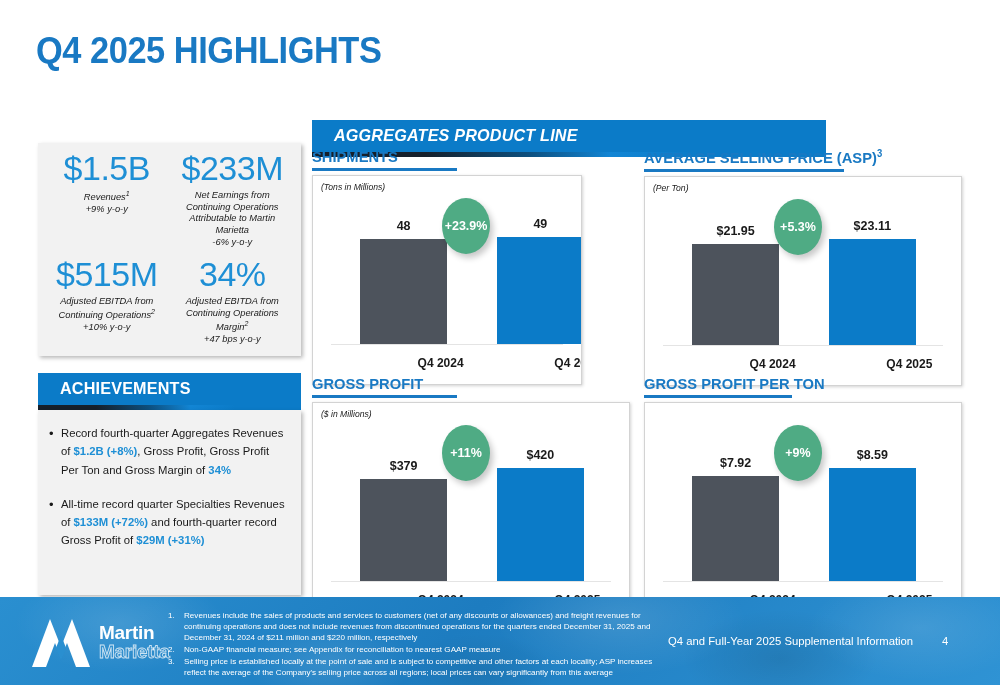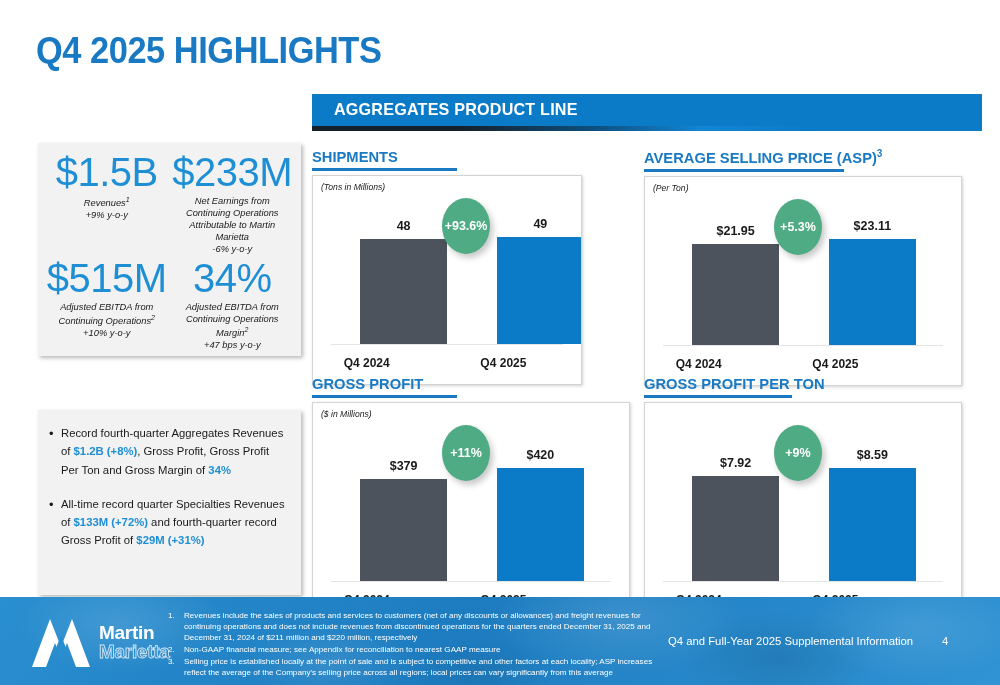--- a/index.html
+++ b/index.html
@@ -41,21 +41,21 @@
     position:absolute;background:#f2f2f2;
     box-shadow:2px 2px 4px rgba(0,0,0,.28);
   }
   #financial-panel{left:38px;top:143px;width:263px;height:213px;}
   .kpi-grid{
     display:grid;grid-template-columns:1fr 1fr;
     width:100%;height:100%;box-sizing:border-box;padding:8px 6px 4px 6px;
   }
   .kpi{display:flex;flex-direction:column;align-items:center;text-align:center;}
   .kpi-value{
-    font-size:40px;color:#1e8fd5;line-height:1.05;font-weight:400;
+    font-size:34px;color:#1e8fd5;line-height:1.05;font-weight:400;
     letter-spacing:-.5px;
   }
   .kpi-label{
     font-size:9.3px;color:#1a1a1a;font-style:italic;line-height:1.28;
     margin-top:3px;padding:0 4px;
   }
   .kpi-label sup{font-size:7px;}
   .kpi-b{margin-top:2px;}
 
   
@@ -65,21 +65,21 @@
   .ach-item{
     position:relative;padding-left:13px;margin-bottom:16px;
     font-size:11.3px;line-height:1.62;color:#1a1a1a;
   }
   .ach-item:before{
     content:"•";position:absolute;left:1px;top:-1px;font-size:13px;color:#1a1a1a;
   }
   .hl{color:#1e8fd5;font-weight:bold;}
 
   
-  #aggregates-banner{left:312px;top:94px;width:670px;}
+  #aggregates-banner{left:312px;top:120px;width:514px;font-style:italic;}
 
   
   .chart-block{position:absolute;}
   .chart-title{
     font-size:15.5px;font-weight:bold;color:#1979c3;
     padding-bottom:2px;white-space:nowrap;
     transform:scaleX(.95);transform-origin:left center;
   }
   .chart-title sup{font-size:10px;}
   .chart-title-rule{height:3px;background:#1979c3;}
@@ -94,21 +94,21 @@
   }
   .axis-line{position:absolute;left:18px;right:18px;background:#e4e4e4;height:1px;}
   .bar{position:absolute;}
   .bar.prev{background:#4d535c;}
   .bar.curr{background:#0b7bc8;}
   .bar-value{
     position:absolute;text-align:center;font-size:12.5px;font-weight:bold;color:#1a1a1a;
     white-space:nowrap;
   }
   .cat-label{
-    position:absolute;text-align:left;font-size:12px;font-weight:bold;color:#1a1a1a;
+    position:absolute;text-align:right;font-size:12px;font-weight:bold;color:#1a1a1a;
     white-space:nowrap;
   }
   .badge{
     position:absolute;border-radius:50%;
     background:#4fab84;color:#fff;
     display:flex;align-items:center;justify-content:center;
     font-size:12.5px;font-weight:bold;
     box-shadow:3px 4px 6px rgba(0,0,0,.22);
   }
 
@@ -174,20 +174,26 @@
           <div class="kpi-value">$515M</div>
           <div class="kpi-label">Adjusted EBITDA from Continuing Operations<sup>2</sup><br>+10% y-o-y</div>
         </div>
         <div class="kpi kpi-b">
           <div class="kpi-value">34%</div>
           <div class="kpi-label">Adjusted EBITDA from Continuing Operations Margin<sup>2</sup><br>+47 bps y-o-y</div>
         </div>
       </div>
   </div>
 
+  <div class="banner" id="achievements-banner">
+    <div class="banner-bar">
+        <span>ACHIEVEMENTS</span>
+      </div>
+    <div class="banner-rule"></div>
+  </div>
 
   <div class="panel-box" id="achievements-panel">
     <ul class="ach-list" id="ach-list">
         <li class="ach-item"><span>Record fourth-quarter Aggregates Revenues of </span><span class="hl">$1.2B (+8%)</span><span>, Gross Profit, Gross Profit Per Ton and Gross Margin of </span><span class="hl">34%</span></li>
         <li class="ach-item"><span>All-time record quarter Specialties Revenues of </span><span class="hl">$133M (+72%)</span><span> and fourth-quarter record Gross Profit of </span><span class="hl">$29M (+31%)</span></li>
       </ul>
   </div>
 
   <div class="banner" id="aggregates-banner">
     <div class="banner-bar">
@@ -202,21 +208,21 @@
         <div class="chart-title-rule" style="width: 145px;"></div>
         <div class="chart-card" style="width: 270px; height: 210px; margin-top: 4px;">
           <div class="chart-unit">(Tons in Millions)</div>
           <div class="axis-line" style="top: 168px;"></div>
           <div class="bar prev" style="width: 87px; height: 104.571px; left: 47.13px; top: 63.4286px;"></div>
           <div class="bar-value" style="width: 120px; left: 30.63px; top: 43.4286px;">48</div>
           <div class="cat-label" style="width: 120px; left: 30.63px; top: 180px;">Q4 2024</div>
           <div class="bar curr" style="width: 87px; height: 106.75px; left: 183.87px; top: 61.25px;"></div>
           <div class="bar-value" style="width: 120px; left: 167.37px; top: 41.25px;">49</div>
           <div class="cat-label" style="width: 120px; left: 167.37px; top: 180px;">Q4 2025</div>
-          <div class="badge" style="width: 48px; height: 56px; left: 129px; top: 22px;">+93.6%</div>
+          <div class="badge" style="width: 48px; height: 56px; left: 129px; top: 22px;">+23.9%</div>
         </div>
       </div>
       <div class="chart-block" style="left: 644px; top: 148px; width: 318px;">
         <div class="chart-title">AVERAGE SELLING PRICE (ASP)<sup>3</sup></div>
         <div class="chart-title-rule" style="width: 200px;"></div>
         <div class="chart-card" style="width: 318px; height: 210px; margin-top: 4px;">
           <div class="chart-unit">(Per Ton)</div>
           <div class="axis-line" style="top: 168px;"></div>
           <div class="bar prev" style="width: 87px; height: 101.053px; left: 47.13px; top: 66.9472px;"></div>
           <div class="bar-value" style="width: 120px; left: 30.63px; top: 46.9472px;">$21.95</div>

